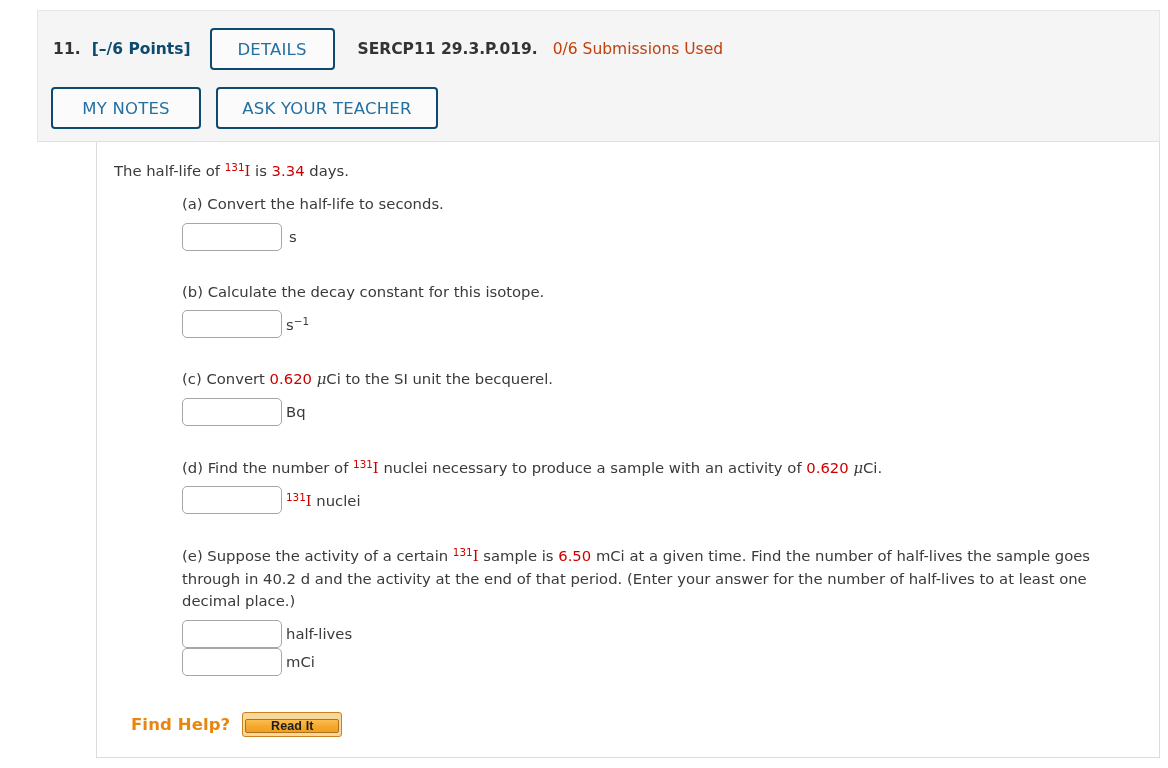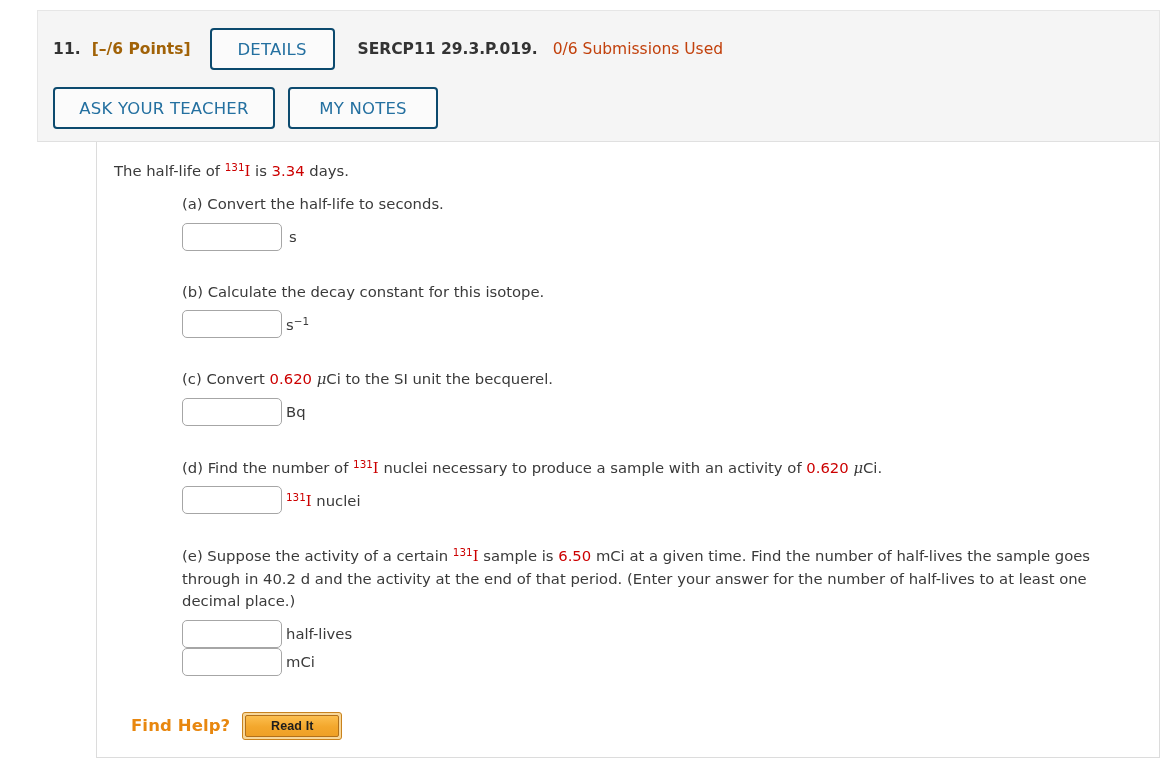--- a/index.html
+++ b/index.html
@@ -57,21 +57,21 @@
     font-weight: bold;
     font-size: 15.5px;
     color: #333333;
     margin-left: 15px;
     letter-spacing: 0.1px;
     white-space: nowrap;
   }
   .q-points {
     font-weight: bold;
     font-size: 15.5px;
-    color: #a16207;
+    color: #0c4a6e;
     margin-left: 11px;
     white-space: nowrap;
   }
 
   .btn-outline {
     display: inline-flex;
     align-items: center;
     justify-content: center;
     box-sizing: border-box;
     background: #fbfbfb;
@@ -225,21 +225,21 @@
     border-radius: 3px;
     background: #f7d79a;
     display: inline-block;
   }
   .readit {
     box-sizing: border-box;
     display: inline-flex;
     align-items: center;
     justify-content: center;
     width: 94px;
-    height: 22px;
+    height: 14px;
     border: 1px solid #b2701a;
     border-radius: 2px;
     background: linear-gradient(to bottom, #fcbe4e 0%, #f3a72c 55%, #efa026 100%);
     color: #1d1d1d;
     font-weight: bold;
     font-size: 12.5px;
     letter-spacing: 0.1px;
     cursor: pointer;
   }
 </style>
@@ -252,22 +252,22 @@
 
     <div class="qheader-row1">
       <span class="q-number">11.</span>
       <span class="q-points">[–/6 Points]</span>
       <button class="btn-outline btn-details">DETAILS</button>
       <span class="q-code">SERCP11 29.3.P.019.</span>
       <span class="q-subs">0/6 Submissions Used</span>
     </div>
 
     <div class="qheader-row2">
+      <button class="btn-outline btn-mynotes">MY NOTES</button>
       <button class="btn-outline btn-askteacher">ASK YOUR TEACHER</button>
-      <button class="btn-outline btn-mynotes">MY NOTES</button>
     </div>
 
   </div>
 
   <div class="qbody">
     <div class="qbody-inner">
 
       <p class="stem"><span>The half-life of </span><span class="iso"><sup class="sup red">131</sup><span class="red mathi">I</span></span><span> is </span><span class="red">3.34</span><span> days.</span></p>
 
       <div class="part">

